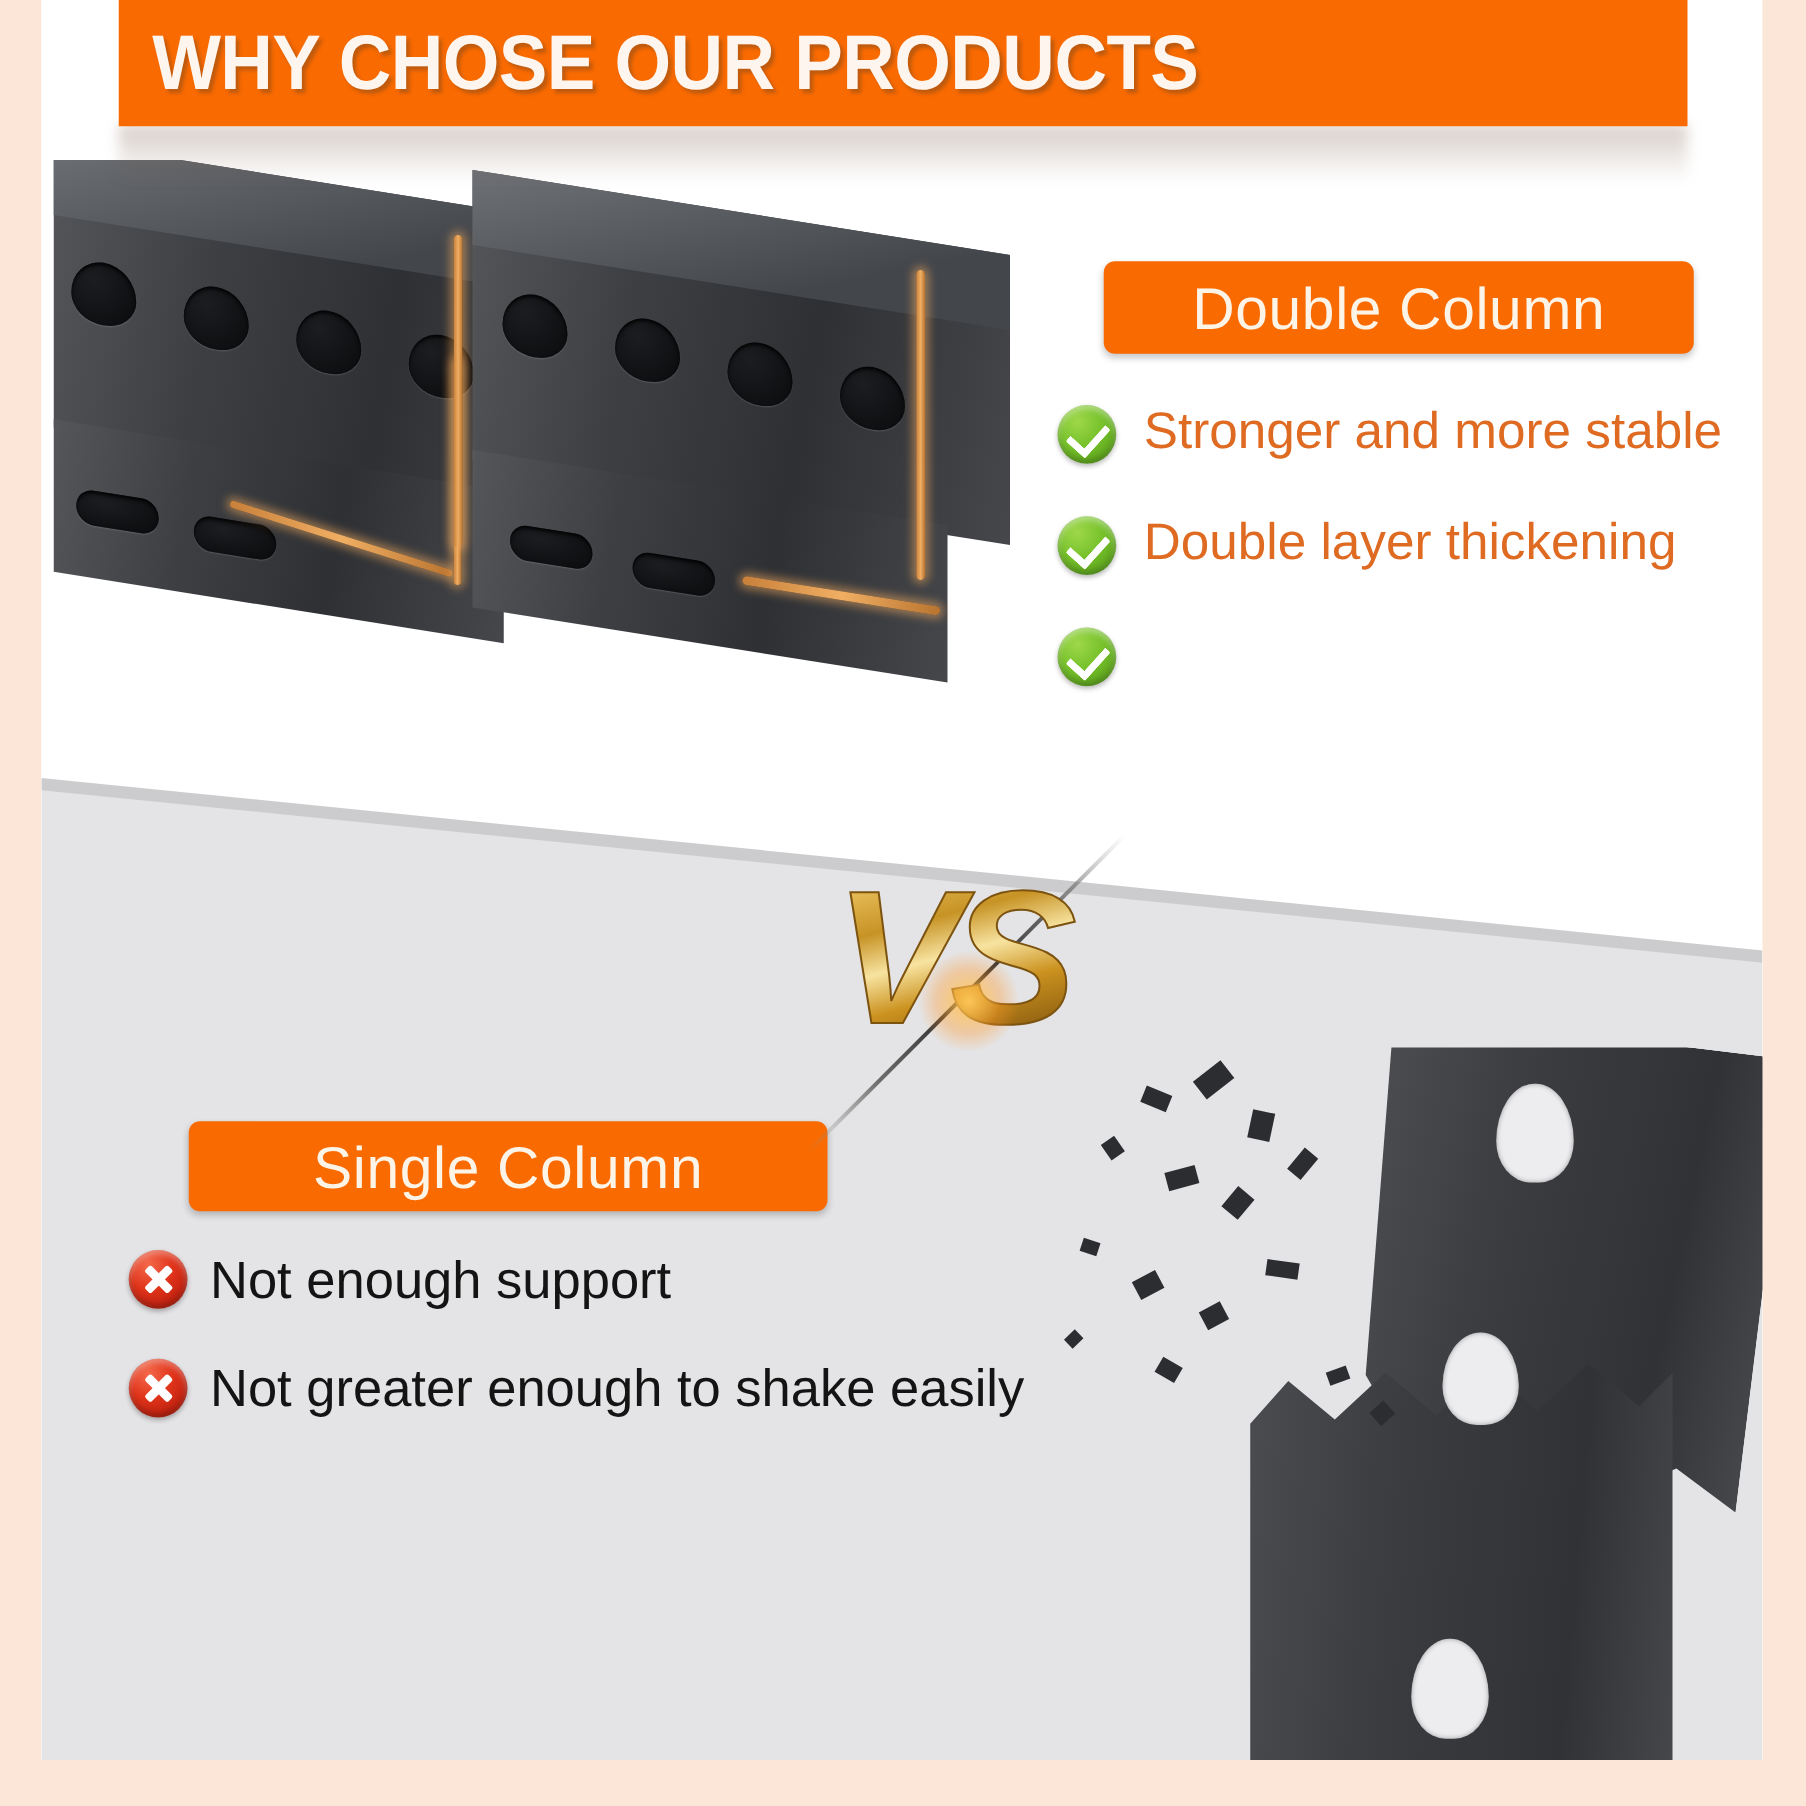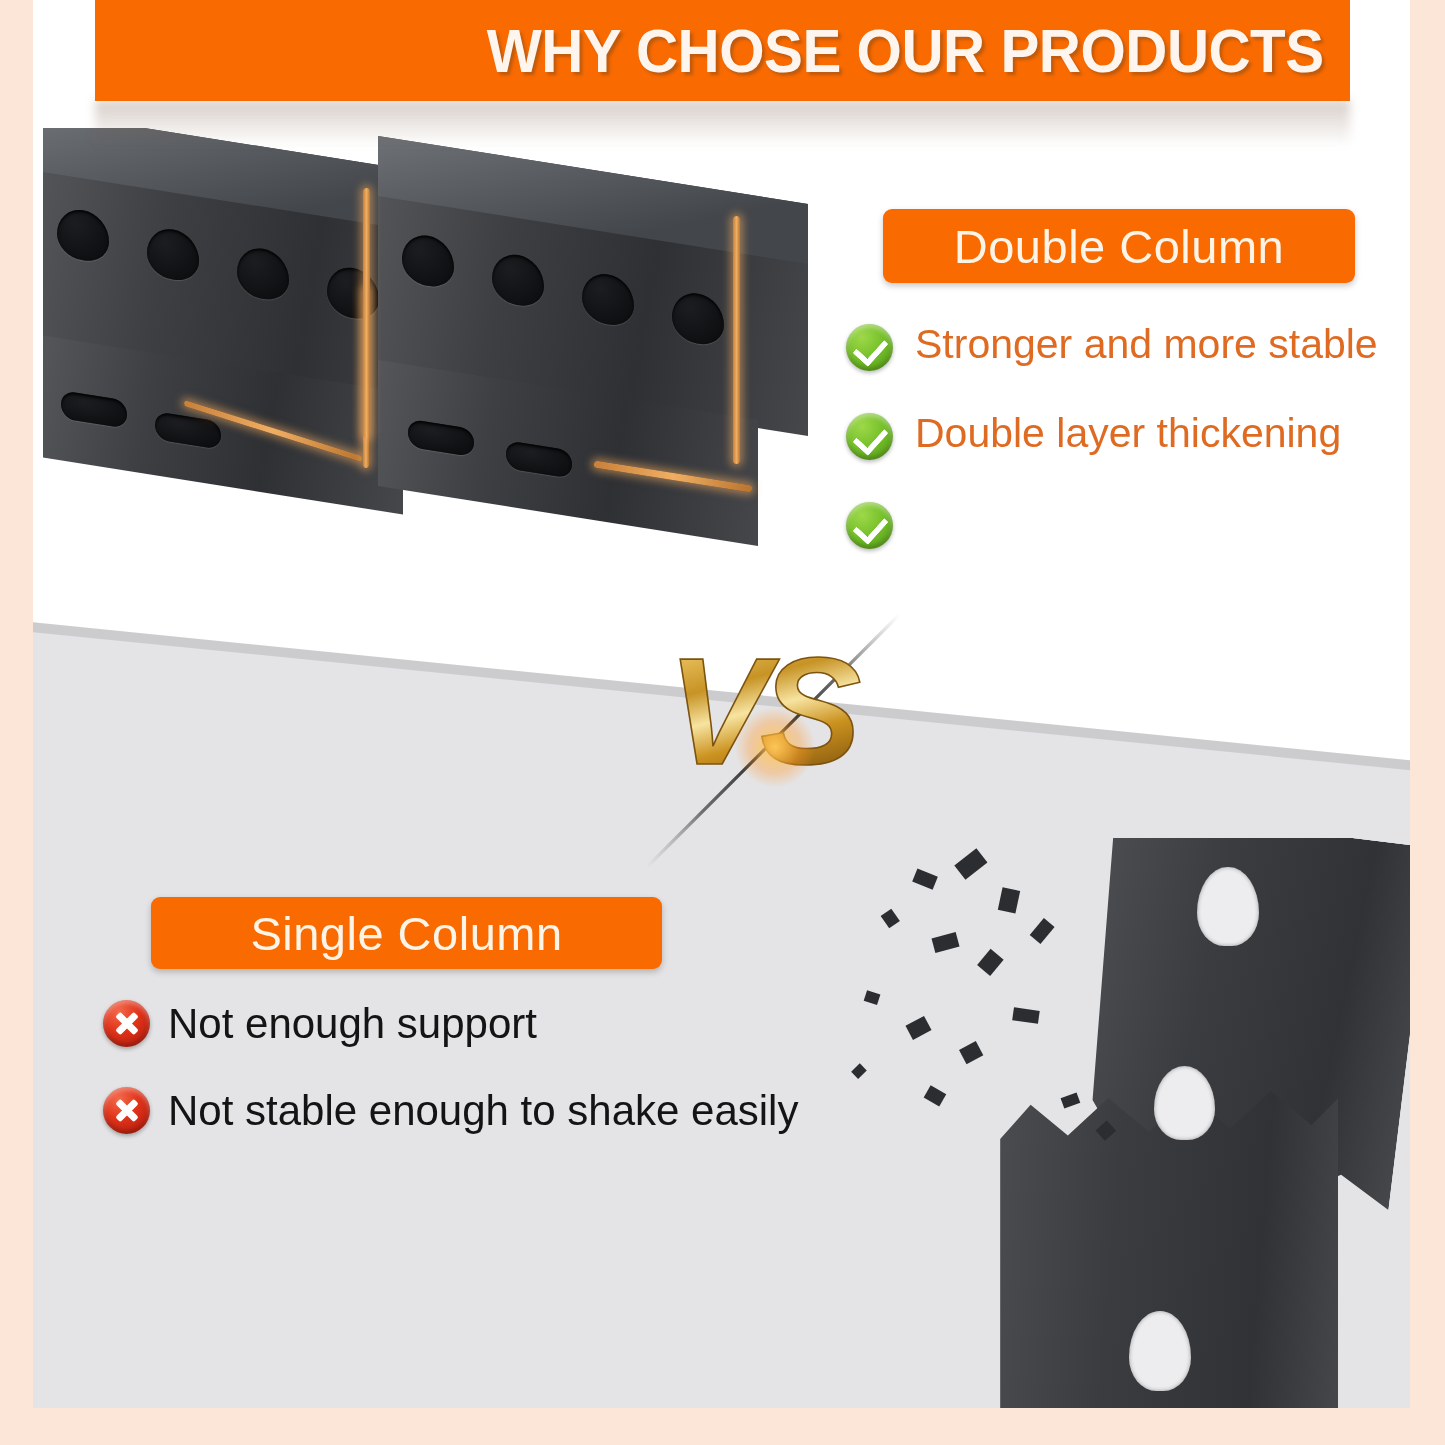--- a/index.html
+++ b/index.html
@@ -38,21 +38,21 @@
   .banner-shadow{
     position:absolute; left:95px; top:100px;
     width:1255px; height:46px;
     background:linear-gradient(to bottom, rgba(120,90,70,.30), rgba(255,255,255,0));
     filter:blur(5px);
   }
   .banner {
     position:absolute;
     left:95px; top:0px; width:1255px; height:101px;
     background:#F96A00;
-    display:flex; align-items:center; justify-content:flex-end;
+    display:flex; align-items:center; justify-content:flex-start;
     z-index:5;
   }
   .banner-title {
     color:#FEF6EE;
     font-size:62px;
     font-weight:bold;
     letter-spacing:-0.5px;
     transform:scaleX(0.94);
     text-shadow:3px 3px 3px rgba(120,70,30,.45);
     white-space:nowrap;
@@ -102,21 +102,21 @@
   .kslot{
     position:absolute;
     background:#EDEDEF;
     border-radius:50% 50% 45% 45%/58% 58% 42% 42%;
     box-shadow:inset 0 0 4px rgba(0,0,0,.35);
   }
   .debris{ position:absolute; background:#2b2d31; }
 
   
   #vs-emblem{
-    position:absolute; left:615px; top:606px; width:230px; height:230px;
+    position:absolute; left:615px; top:660px; width:230px; height:230px;
     z-index:6;
   }
   .vs-slash{
     position:absolute; left:-40px; top:-30px; width:330px; height:330px;
   }
   .vs-glow{
     position:absolute; left:38%; top:44%; width:80px; height:80px;
     border-radius:50%;
     background:radial-gradient(circle, rgba(255,200,90,.95), rgba(255,150,40,.35) 45%, rgba(255,150,40,0) 72%);
   }
@@ -312,21 +312,21 @@
       <span class="badge-label">Single Column</span>
     </div>
 
     <div class="feature-list" id="list-single">
       <div class="feature-item">
         <span class="icon-x"></span>
         <span class="feature-text">Not enough support</span>
       </div>
       <div class="feature-item">
         <span class="icon-x"></span>
-        <span class="feature-text">Not stable enough to shake easily</span>
+        <span class="feature-text">Not greater enough to shake easily</span>
       </div>
     </div>
 
   </div>
 
   <div class="banner-shadow"></div>
   <div class="banner">
     <span class="banner-title">WHY CHOSE OUR PRODUCTS</span>
   </div>
 

